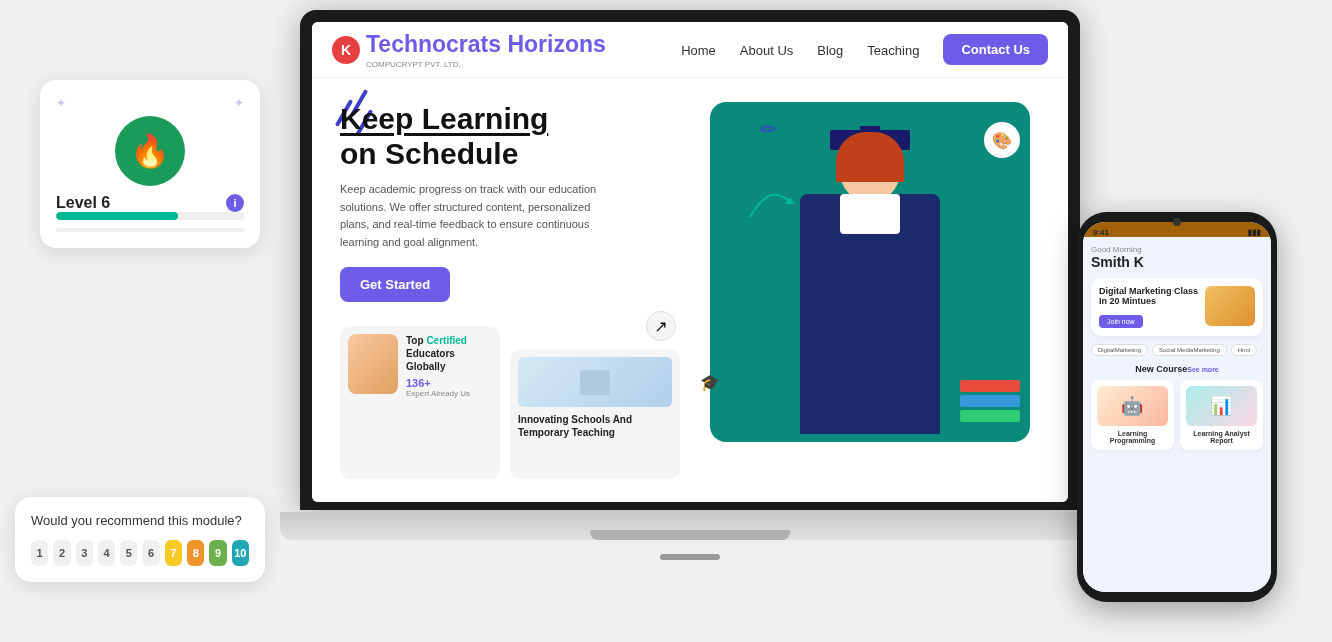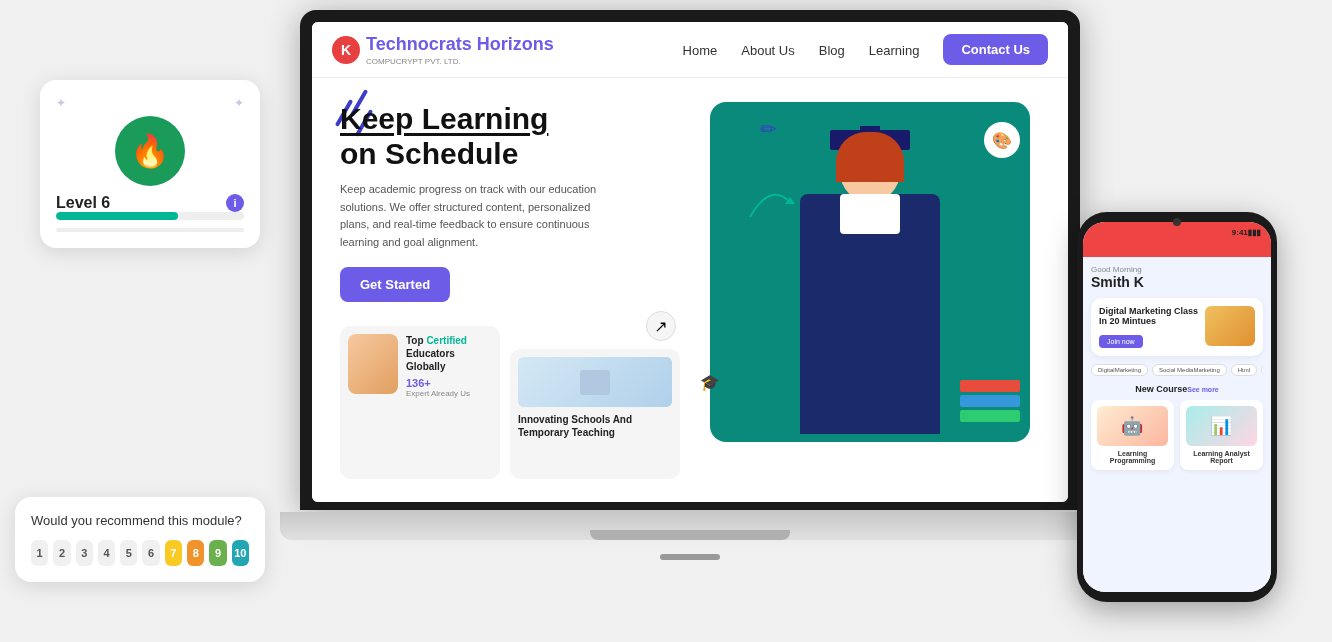--- a/index.html
+++ b/index.html
@@ -74,21 +74,21 @@
     .logo-icon {
       width: 28px; height: 28px;
       background: #e84040;
       border-radius: 50%;
       display: flex; align-items: center; justify-content: center;
       color: #fff;
       font-weight: 900;
       font-size: 14px;
     }
     .logo-text-th {
-      font-size: 18px;
+      font-size: 23px;
       font-weight: 700;
       color: #222;
     }
     .logo-text-th span { color: #6c5ce7; }
     .logo-sub {
       font-size: 8px;
       color: #888;
       margin-top: 2px;
       display: block;
     }
@@ -255,24 +255,24 @@
       width: 100%;
       height: 100%;
       background: #f8f8f8;
       border-radius: 22px;
       overflow: hidden;
       display: flex;
       flex-direction: column;
     }
     .phone-status-bar {
       display: flex;
-      justify-content: flex-end;
-      align-items: center;
-      padding: 6px 10px 20px 10px;
-      background: #ef4444;
+      justify-content: space-between;
+      align-items: center;
+      padding: 6px 10px 0 10px;
+      background: #a16207;
       font-size: 8px;
       font-weight: 600;
       color: #222;
     }
     .phone-content {
       flex: 1;
       background: #f0f4ff;
       padding: 8px;
       overflow: hidden;
     }
@@ -531,21 +531,21 @@
             <span class="logo-text-th">
               <span>Technocrats</span><span style="color:#6c5ce7"> Horizons</span>
             </span>
             <span class="logo-sub">COMPUCRYPT PVT. LTD.</span>
           </div>
         </div>
         <ul class="nav-links">
           <li><a>Home</a></li>
           <li><a>About Us</a></li>
           <li><a>Blog</a></li>
-          <li><a>Learning</a></li>
+          <li><a>Teaching</a></li>
           <li>
             <button class="nav-btn">Contact Us</button>
           </li>
         </ul>
       </nav>
 
       <section class="hero">
 
         <div class="deco-slash deco-slash-1"></div>
         <div class="deco-slash deco-slash-2"></div>

